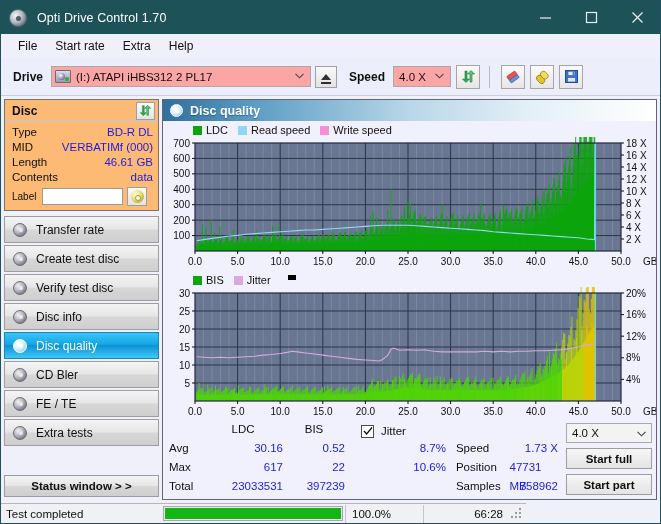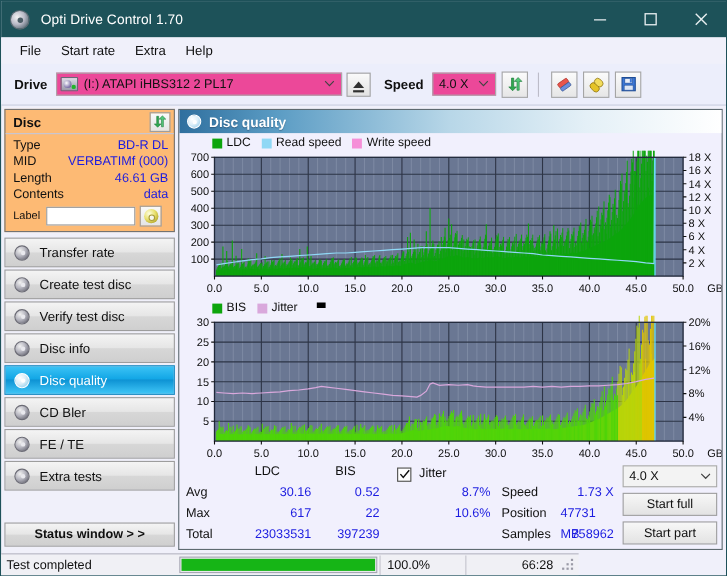--- a/index.html
+++ b/index.html
@@ -74,21 +74,21 @@
     height: 38px;
     background: #eceefb;
     display: flex;
     align-items: center;
     padding: 0 6px;
     border-bottom: 1px solid #c9cde0;
   }
   .tb-label { font-size: 12px; font-weight: bold; color: #101010; margin: 0 8px 0 6px; }
   .combo {
     height: 21px;
-    background: #ec4899;
+    background: #fca5a5;
     border: 1px solid #a9a9a9;
     display: flex;
     align-items: center;
     font-size: 11.5px;
     color: #111;
     padding-left: 3px;
     position: relative;
   }
   .combo .arrow {
     margin-left: auto;
@@ -367,21 +367,21 @@
     background: #f3f3f3; border: 1px solid #a9a9a9;
     display: flex; align-items: center; padding-left: 5px;
     font-size: 11.5px;
   }
   .act-btn {
     margin-top: 5px;
     height: 21px; width: 86px;
     background: linear-gradient(#f7f7f7, #e3e3e3);
     border: 1px solid #9d9d9d;
     display: flex; align-items: center; justify-content: center;
-    font-size: 11.5px; font-weight: normal; color: #101010;
+    font-size: 11.5px; font-weight: bold; color: #101010;
   }
 
   
   .botbar {
     position: absolute;
     left: 0; bottom: 0;
     width: 525px; height: 20px;
     background: #f0f0f5;
     border-top: 1px solid #b4b4c2;
     display: flex;

